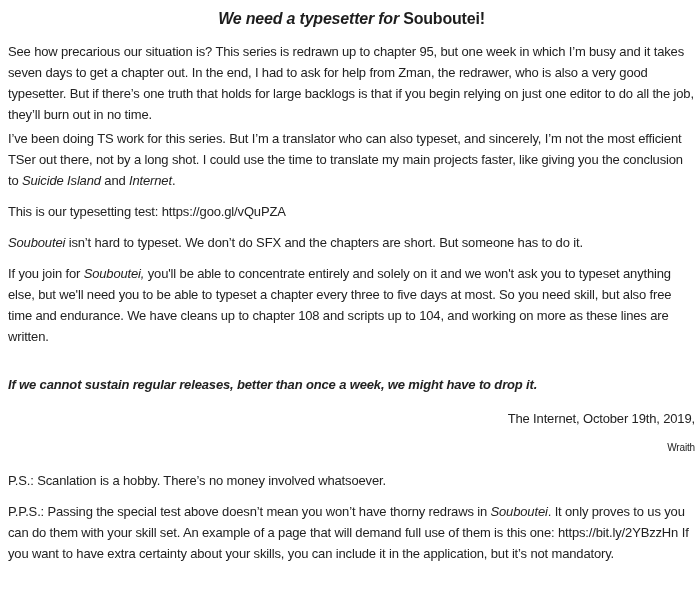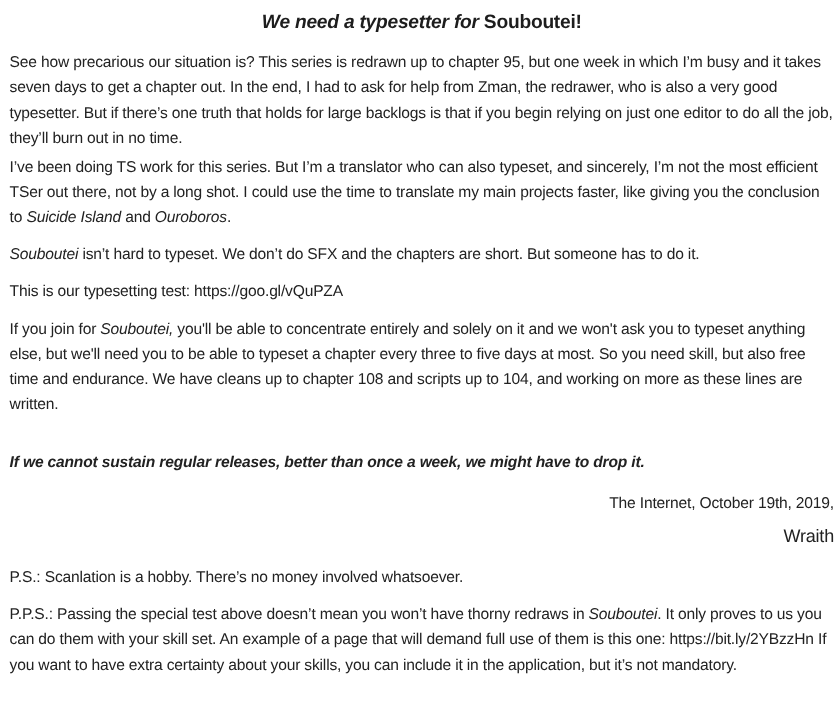--- a/index.html
+++ b/index.html
@@ -54,41 +54,41 @@
     font-style: italic;
     margin-bottom: 13px;
     margin-top: 27px;
   }
   .right {
     text-align: right;
   }
   .dateline {
   }
   .signature {
-    font-size: 15px;
+    font-size: 10px;
     line-height: 17px;
     letter-spacing: -0.15px;
     margin: 0 0 14px 0;
   }
 </style>
 </head>
 <body>
 
 <div class="page">
 
   <h1 class="doc-title"><span>We need a typesetter for </span><span class="upright">Souboutei!</span></h1>
 
   <p class="tight">See how precarious our situation is? This series is redrawn up to chapter 95, but one week in which I’m busy and it takes seven days to get a chapter out. In the end, I had to ask for help from Zman, the redrawer, who is also a very good typesetter. But if there’s one truth that holds for large backlogs is that if you begin relying on just one editor to do all the job, they’ll burn out in no time.</p>
 
 
-  <p><span>I’ve been doing TS work for this series. But I’m a translator who can also typeset, and sincerely, I’m not the most efficient TSer out there, not by a long shot. I could use the time to translate my main projects faster, like giving you the conclusion to </span><span class="bolditalic">Suicide Island</span><span> and </span><span class="bolditalic">Ouroboros</span><span>.</span></p>
+  <p><span>I’ve been doing TS work for this series. But I’m a translator who can also typeset, and sincerely, I’m not the most efficient TSer out there, not by a long shot. I could use the time to translate my main projects faster, like giving you the conclusion to </span><span class="bolditalic">Suicide Island</span><span> and </span><span class="bolditalic">Internet</span><span>.</span></p>
+
+  <p><span>This is our typesetting test: </span><span>https://goo.gl/vQuPZA</span></p>
 
   <p><span class="bolditalic">Souboutei</span><span> isn’t hard to typeset. We don’t do SFX and the chapters are short. But someone has to do it.</span></p>
-
-  <p><span>This is our typesetting test: </span><span>https://goo.gl/vQuPZA</span></p>
 
   <p class="tight"><span>If you join for </span><span class="bolditalic">Souboutei,</span><span> you'll be able to concentrate entirely and solely on it and we won't ask you to typeset anything else, but we'll need you to be able to typeset a chapter every three to five days at most. So you need skill, but also free time and endurance. We have cleans up to chapter 108 and scripts up to 104, and working on more as these lines are written.</span></p>
 
   <p class="warning">If we cannot sustain regular releases, better than once a week, we might have to drop it.</p>
 
   <p class="right dateline">The Internet, October 19th, 2019,</p>
 
   <div class="right signature">
     <div>Wraith</div>
   </div>

